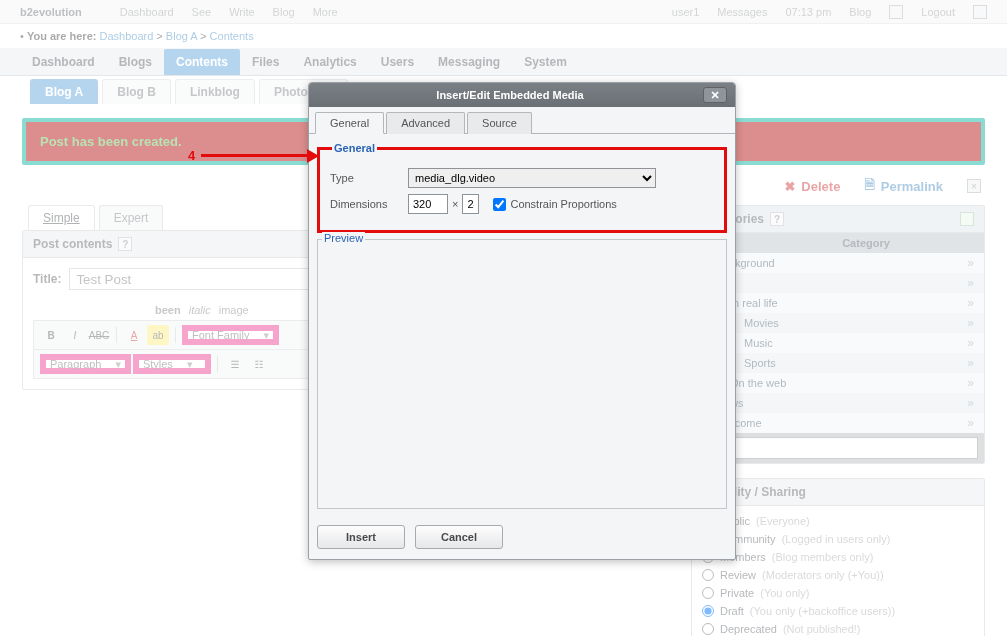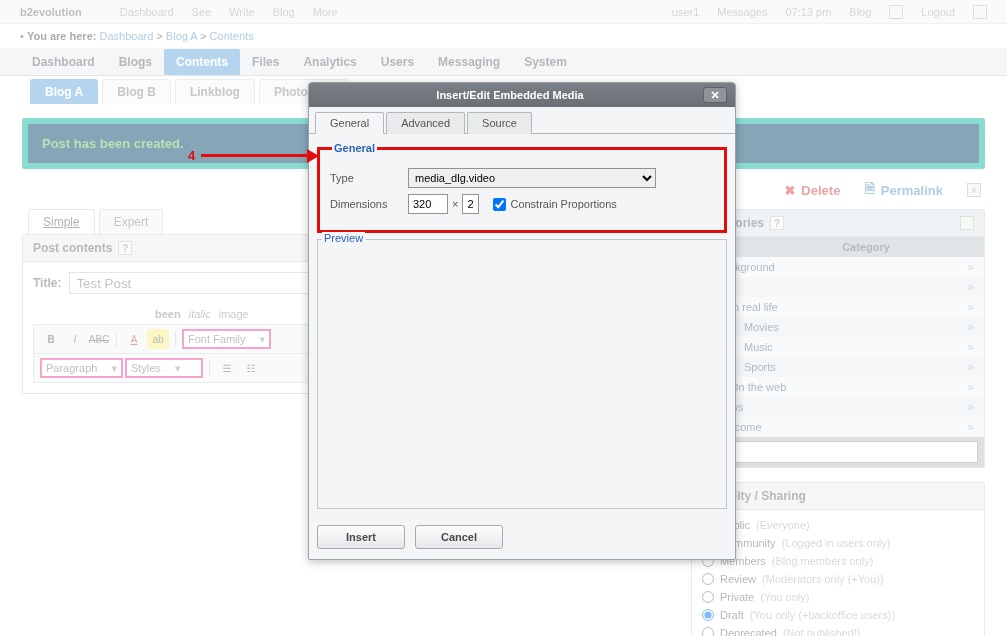--- a/index.html
+++ b/index.html
@@ -21,21 +21,21 @@
   .maintabs { height: 28px; background: #e9ecef; display:flex; align-items:flex-end; padding: 0 20px; border-bottom:1px solid #c8ccd0; }
   .maintabs .mtab { padding: 6px 12px 6px; color:#6a6f74; font-weight:bold; font-size:12px; cursor:pointer; }
   .maintabs .mtab.active { background:#6babde; color:#fff; border-radius:2px 2px 0 0; }
   
   
   .subtabs { height: 28px; display:flex; align-items:flex-end; padding: 0 30px; gap:4px; }
   .subtabs .stab { padding:5px 14px; color:#8b8f93; font-weight:bold; font-size:12px; border:1px solid #d9dbdd; border-bottom:none; border-radius:3px 3px 0 0; background:#f5f6f7; cursor:pointer; }
   .subtabs .stab.active { background:#6babde; color:#fff; border-color:#6babde; }
   
   
-  .success { margin: 14px 22px 10px; padding:12px 14px; background:#0c4a6e; border:6px solid #14b8a6; color:#70c76a; font-weight:bold; font-size:13px; border-radius:2px; }
+  .success { margin: 14px 22px 10px; padding:12px 14px; background:#b91c1c; border:4px solid #14b8a6; color:#70c76a; font-weight:bold; font-size:13px; border-radius:2px; }
   
   
   .actions-row { display:flex; justify-content:flex-end; gap:24px; padding: 0 26px 8px; align-items:center; }
   .actions-row .act { display:flex; align-items:center; gap:6px; font-weight:bold; font-size:13px; }
   .actions-row .del { color:#d24b4b; }
   .actions-row .perm { color:#5a97c7; }
   .actions-row .xbox { width:14px; height:14px; border:1px solid #b7b9bb; background:#eef0f1; display:flex; align-items:center; justify-content:center; color:#a0a0a0; font-size:10px; }
   
   
   .layout { display:flex; padding:0 22px; gap:14px; }
@@ -53,21 +53,21 @@
   .panel-body { padding:10px; }
   
   .titlefield { display:flex; align-items:center; gap:8px; margin-bottom:10px; }
   .titlefield label { font-weight:bold; color:#6f7275; }
   .titlefield input { flex:1; height:22px; border:1px solid #c9ccce; padding:0 6px; color:#888; }
   
   .toolbar1 { display:flex; gap:8px; color:#8f9193; padding:4px 2px; font-size:11px; }
   .toolbar2, .toolbar3 { display:flex; align-items:center; gap:2px; background:#f3f4f5; border:1px solid #d6d8da; padding:4px 6px; }
   .tbtn { min-width:22px; height:20px; display:flex; align-items:center; justify-content:center; font-size:10px; color:#6a6e71; border-radius:2px; }
   .tsep { width:1px; height:16px; background:#d0d3d6; margin:0 4px; }
-  .tsel { height:20px; border:2px solid #ec4899; background:#fff; padding:0 4px; font-size:11px; color:#7a7d80; display:flex; align-items:center; gap:14px; min-width:78px; }
+  .tsel { height:20px; border:6px solid #ec4899; background:#fff; padding:0 4px; font-size:11px; color:#7a7d80; display:flex; align-items:center; gap:14px; min-width:78px; }
   .tsel .dd { color:#9b9ea0; }
   
   
   .catpanel .cathead { background:#e1e6ea; }
   .catpanel .catcols { display:flex; background:#c1c8cf; color:#6c757c; font-weight:bold; font-size:11px;align-items:center; }
   .catpanel .catcols .c1 { width:56px; padding:4px 10px; }
   .catpanel .catcols .c2 { flex:1; text-align:center; padding:4px 0; }
   .catpanel .catlist { }
   .catrow { display:flex; align-items:center; height:20px; background:#f2f4f6; }
   .catrow.alt { background:#e9ecef; }

